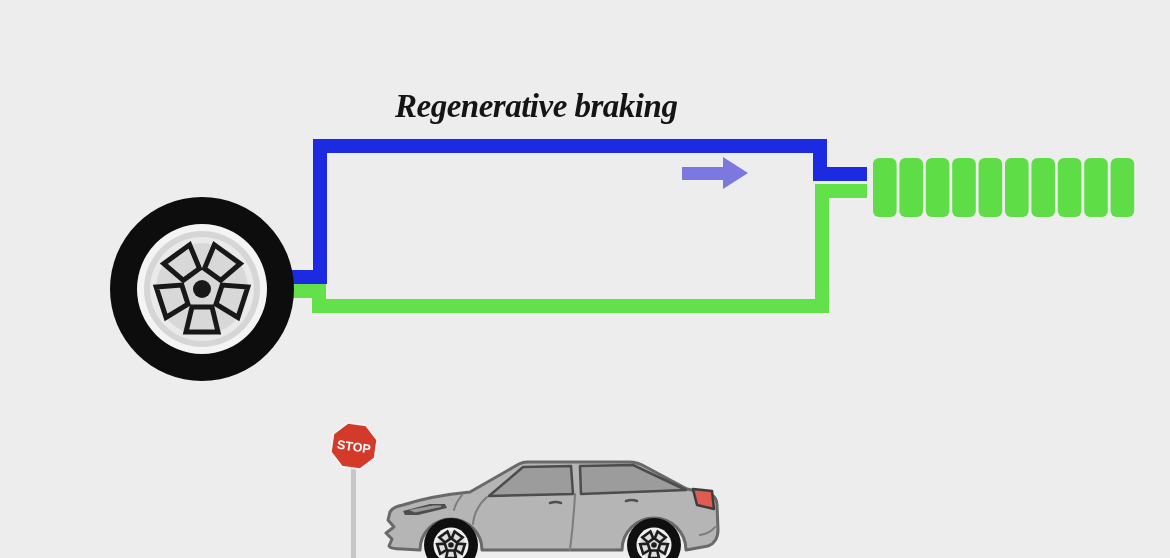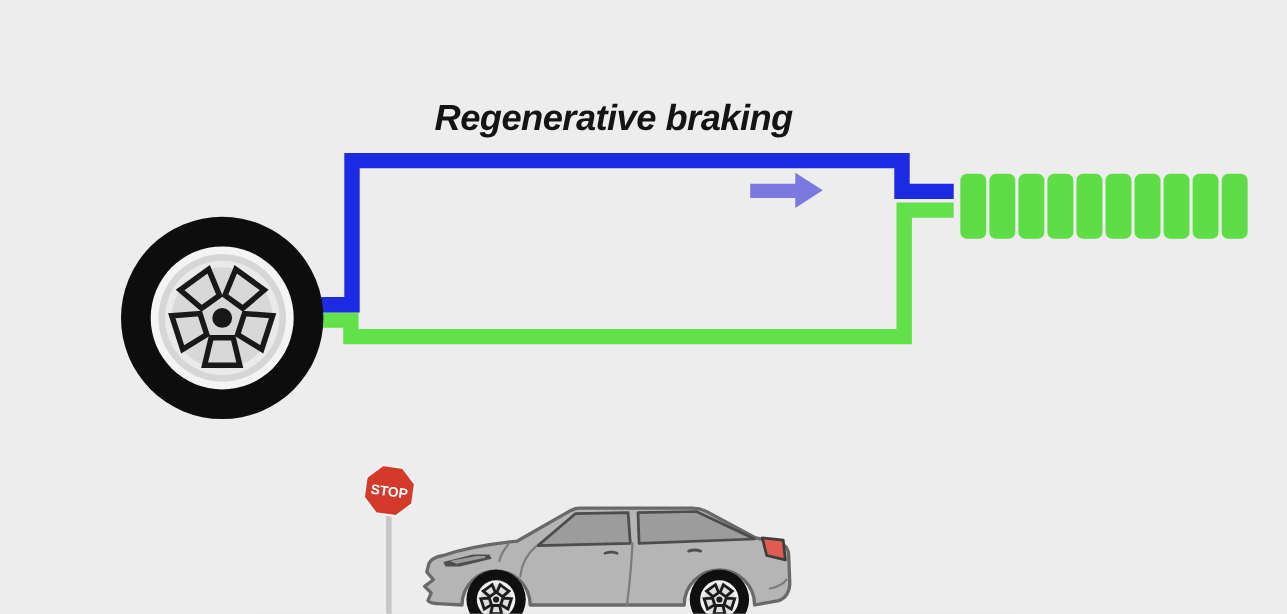--- a/index.html
+++ b/index.html
@@ -5,21 +5,21 @@
   html,body{margin:0;padding:0;}
   body{font-family:"Liberation Sans",sans-serif;background:#ddd;}
   #stage{
     position:relative;width:1170px;height:558px;overflow:hidden;
     background:var(--background,#ededed);
   }
   #stage svg{position:absolute;left:0;top:0;}
   .diagram-title{
     position:absolute;left:395px;top:88px;width:340px;
     font-size:33px;font-weight:700;font-style:italic;letter-spacing:-0.5px;
-    color:var(--title-color,#141414);white-space:nowrap;
+    color:var(--title-color,#141414);white-space:nowrap;font-family:Liberation Serif, serif;
   }
   .wire-blue{stroke:var(--wire-blue,#1c2ae2);stroke-width:14;fill:none;stroke-linejoin:miter;}
   .wire-green{stroke:var(--wire-green,#63e14b);stroke-width:14;fill:none;stroke-linejoin:miter;}
   .flow-arrow{fill:var(--arrow-purple,#7b79e0);}
   .battery-seg{fill:var(--battery-green,#5edd46);}
   .car-body{fill:var(--car-body,#b5b5b5);stroke:var(--car-outline,#696969);stroke-width:3;stroke-linejoin:round;}
   .car-window{fill:var(--car-window,#9c9c9c);stroke:#4c4c4c;stroke-width:2.5;stroke-linejoin:round;}
   .car-line{stroke:#7c7c7c;stroke-width:2;fill:none;stroke-linecap:round;}
   .car-handle{stroke:#4f4f4f;stroke-width:2.5;fill:none;stroke-linecap:round;}
   .stop-sign{fill:var(--stop-sign-red,#d43a2a);stroke:#f2f2f2;stroke-width:2;stroke-linejoin:round;}

